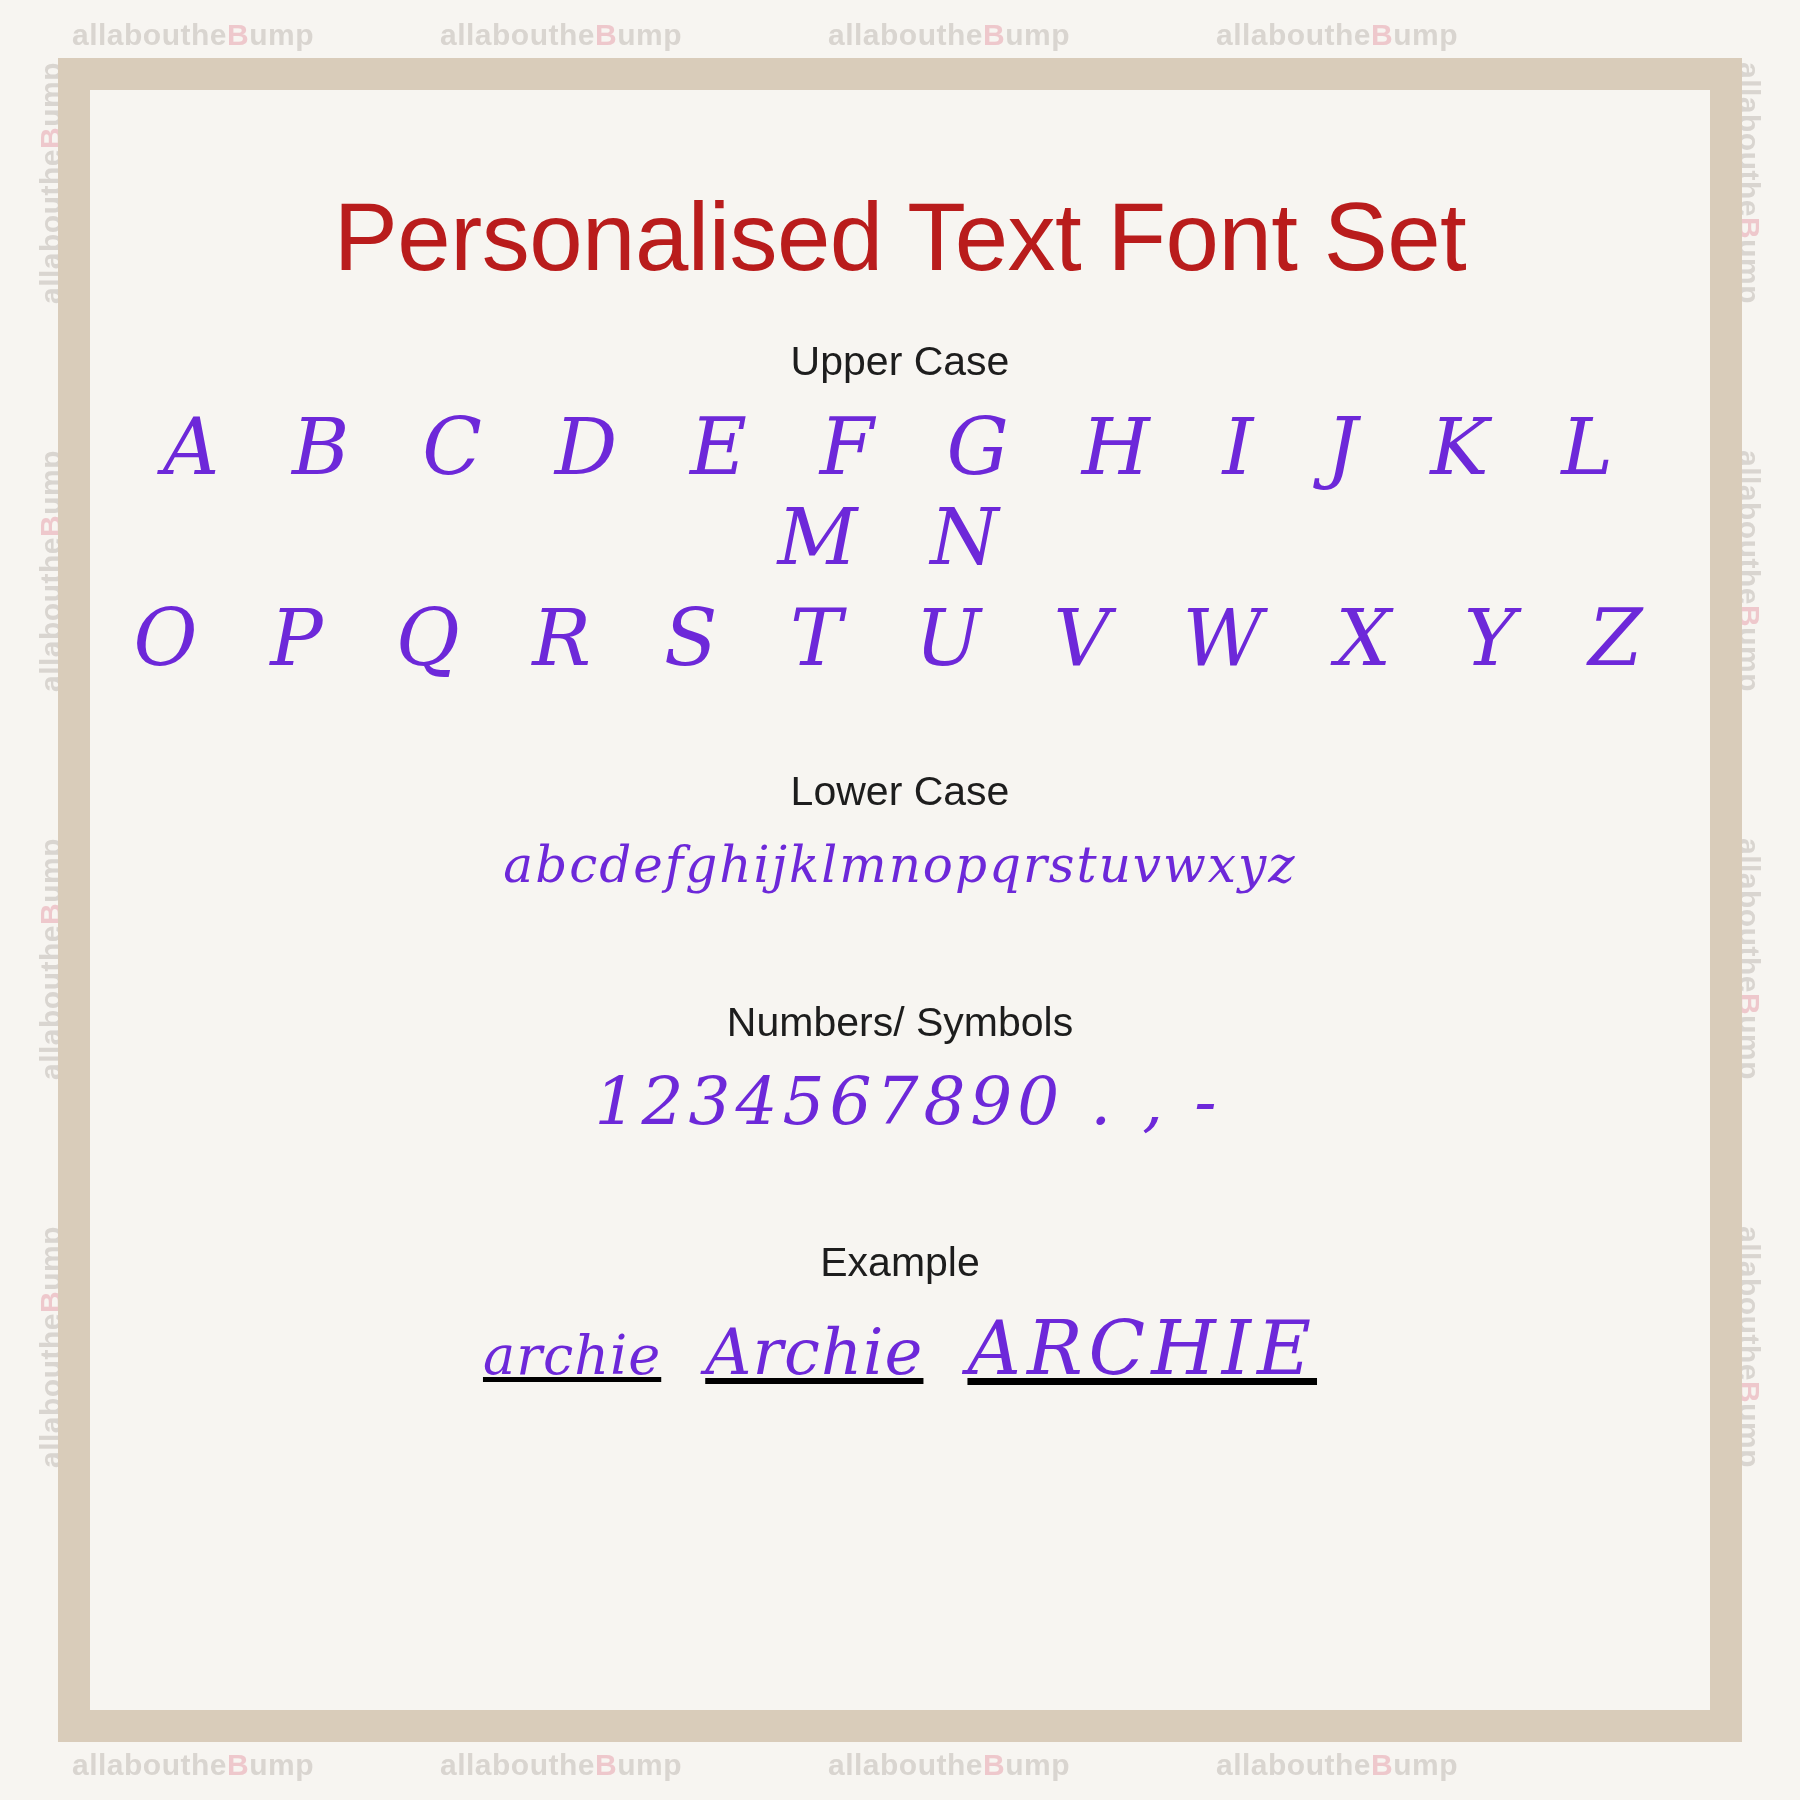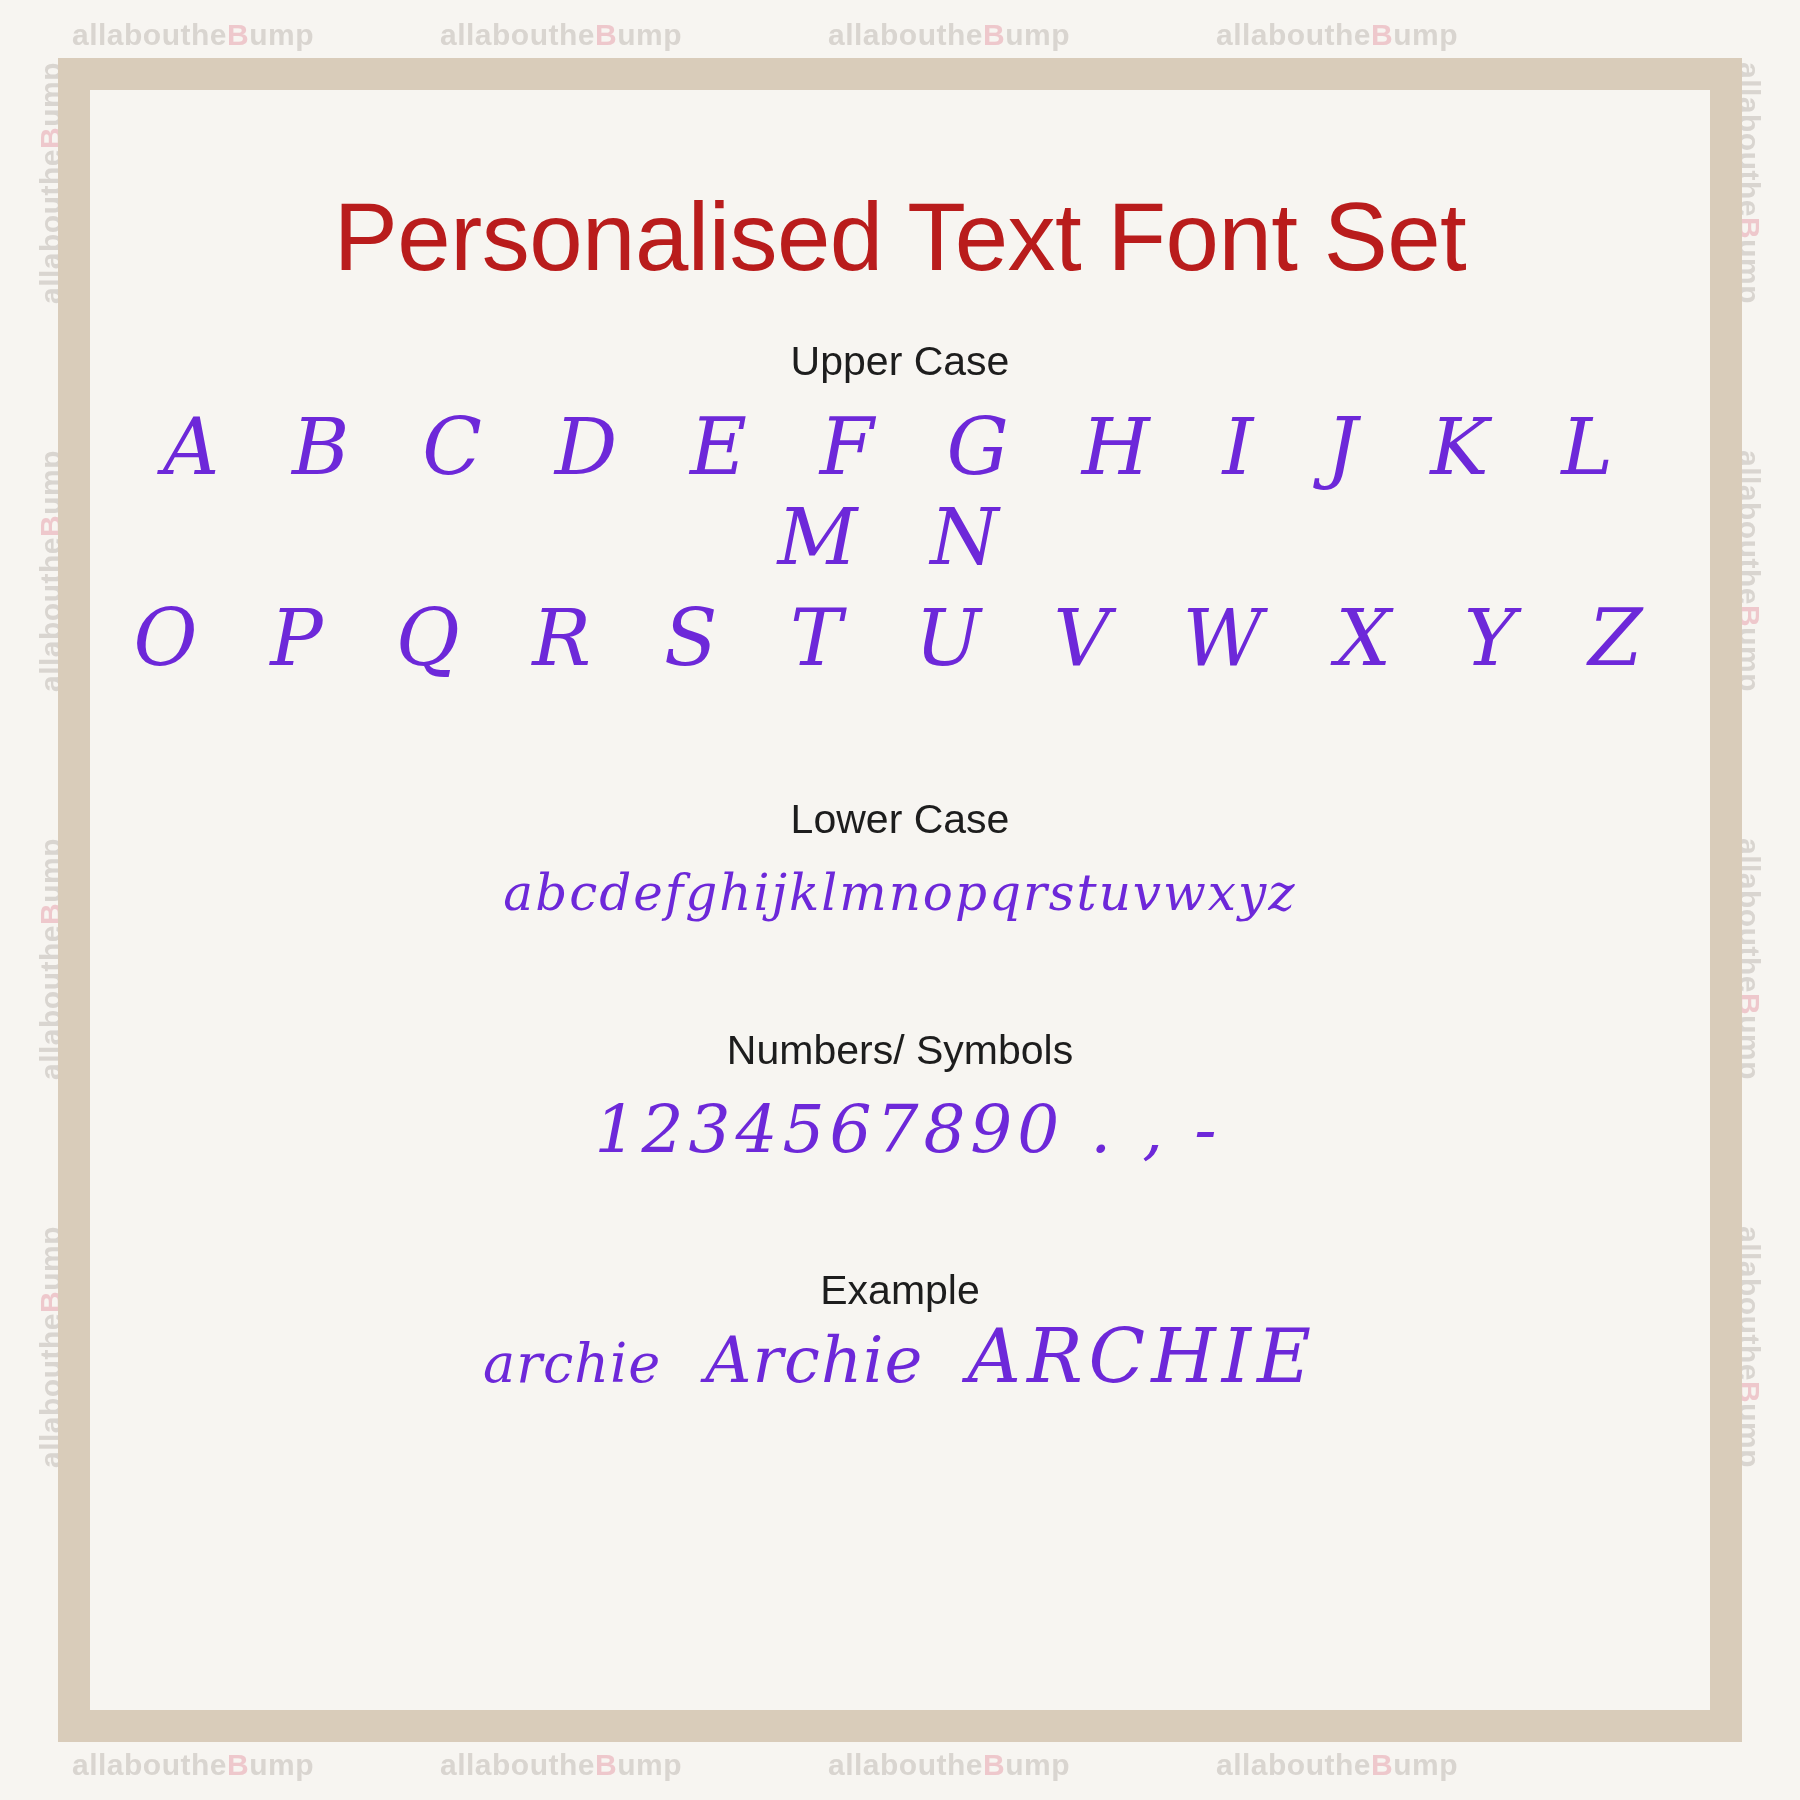--- a/index.html
+++ b/index.html
@@ -94,41 +94,43 @@
   }
 
   #upper-section { margin-top: 46px; }
   #upper-row-1, #upper-row-2 {
     font-size: 78px;
     letter-spacing: 24px;
     margin-top: 18px;
   }
   #upper-row-2 { margin-top: 12px; }
 
-  #lower-section { margin-top: 112px; }
+  #lower-section { margin-top: 84px; }
   #lower-line {
     font-size: 50px;
     letter-spacing: 2px;
     margin-top: 22px;
   }
 
   #numbers-section { margin-top: 104px; }
   #numbers-line {
     font-size: 66px;
     letter-spacing: 5px;
     margin-top: 18px;
     padding-left: 16px;
   }
 
   #example-section { margin-top: 100px; }
   #example-line {
+    margin-top: 20px;
     display: flex;
     justify-content: center;
     align-items: baseline;
     gap: 44px;
+    text-decoration: underline;
   }
   #example-lower  { font-size: 54px; letter-spacing: 1px; }
   #example-title  { font-size: 64px; letter-spacing: 1px; }
   #example-upper  { font-size: 74px; letter-spacing: 6px; }
 </style>
 </head>
 <body>
 
 <div id="watermark-layer">
   <div class="wm wm-top" style="left:  72px;"><span>allabouthe</span><span class="dot">B</span><span>ump</span></div>

